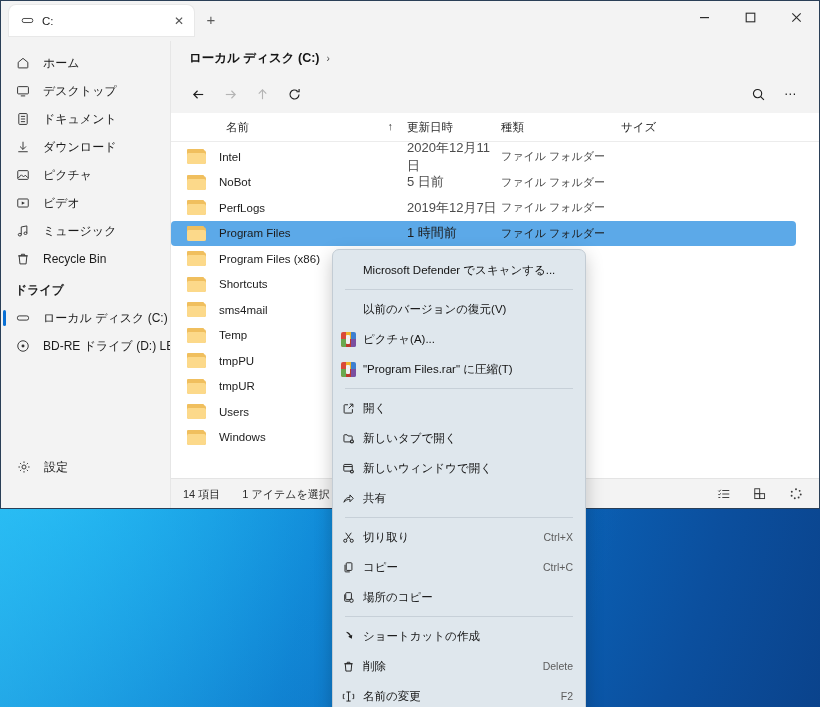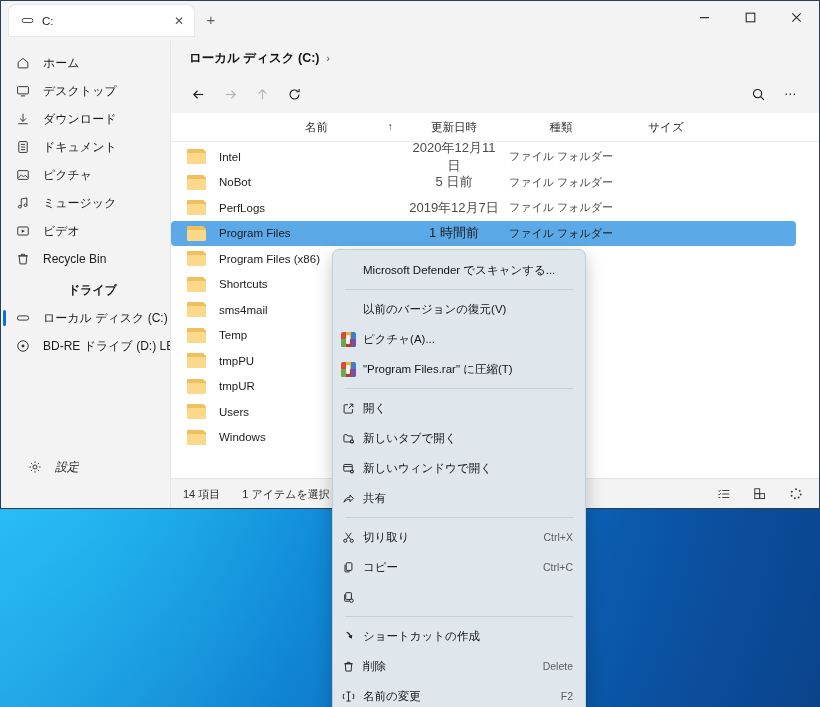--- a/index.html
+++ b/index.html
@@ -105,21 +105,20 @@
     width: 46px; height: 33px;
     display: flex; align-items: center; justify-content: center;
     color: #2b2b2b;
   }
 
   
   #body {
     display: flex;
     height: 468px;
     background: #1d4ed8;
-    text-align: center;
   }
 
   
   #sidebar {
     width: 169px;
     flex: 0 0 169px;
     background: #f3f3f3;
     position: relative;
     padding-top: 8px;
     box-sizing: border-box;
@@ -152,23 +151,22 @@
   }
   .nav-label { overflow: hidden; text-overflow: clip; }
   .nav-group {
     font-size: 12px;
     font-weight: bold;
     color: #1b1b1b;
     padding: 9px 0 5px 14px;
   }
   #settings-item {
     position: absolute;
-    left: 12px; bottom: 28px;
+    left: 1px; bottom: 28px;
     width: 100%;
-    font-style: italic;
   }
 
   
   #content {
     flex: 1 1 auto;
     background: #ffffff;
     display: flex;
     flex-direction: column;
     position: relative;
     border-left: 1px solid #e6e6e6;
@@ -443,69 +441,69 @@
               <rect x="1.8" y="3" width="12.4" height="8.3" rx="1"></rect>
               <line x1="5.5" y1="13.6" x2="10.5" y2="13.6"></line>
             </svg>
         </span>
         <span class="nav-label">デスクトップ</span>
       </div>
 
       <div class="nav-item">
         <span class="nav-icon">
           <svg width="14" height="14" viewBox="0 0 16 16" fill="none" stroke="currentColor" stroke-width="1.1">
-              <line x1="8" y1="2" x2="8" y2="10.6"></line>
-              <path d="M4.6 7.4L8 10.8l3.4-3.4"></path>
-              <line x1="2.6" y1="13.4" x2="13.4" y2="13.4"></line>
-            </svg>
-        </span>
-        <span class="nav-label">ダウンロード</span>
-      </div>
-
-      <div class="nav-item">
-        <span class="nav-icon">
-          <svg width="14" height="14" viewBox="0 0 16 16" fill="none" stroke="currentColor" stroke-width="1.1">
               <rect x="3.2" y="1.8" width="9.6" height="12.4" rx="1"></rect>
               <line x1="5.6" y1="5" x2="10.4" y2="5"></line>
               <line x1="5.6" y1="8" x2="10.4" y2="8"></line>
               <line x1="5.6" y1="11" x2="10.4" y2="11"></line>
             </svg>
         </span>
         <span class="nav-label">ドキュメント</span>
+      </div>
+
+      <div class="nav-item">
+        <span class="nav-icon">
+          <svg width="14" height="14" viewBox="0 0 16 16" fill="none" stroke="currentColor" stroke-width="1.1">
+              <line x1="8" y1="2" x2="8" y2="10.6"></line>
+              <path d="M4.6 7.4L8 10.8l3.4-3.4"></path>
+              <line x1="2.6" y1="13.4" x2="13.4" y2="13.4"></line>
+            </svg>
+        </span>
+        <span class="nav-label">ダウンロード</span>
       </div>
 
       <div class="nav-item">
         <span class="nav-icon">
           <svg width="14" height="14" viewBox="0 0 16 16" fill="none" stroke="currentColor" stroke-width="1.1">
               <rect x="2" y="3" width="12" height="10" rx="1"></rect>
               <path d="M2.6 11.4L6.2 7.8l2.4 2.4 2-2 2.8 2.8"></path>
             </svg>
         </span>
         <span class="nav-label">ピクチャ</span>
+      </div>
+
+      <div class="nav-item">
+        <span class="nav-icon">
+          <svg width="14" height="14" viewBox="0 0 16 16" fill="none" stroke="currentColor" stroke-width="1.1">
+              <rect x="2" y="3.4" width="12" height="9.2" rx="1"></rect>
+              <path d="M6.6 6.4l3.6 1.7-3.6 1.8z" fill="currentColor" stroke="none"></path>
+            </svg>
+        </span>
+        <span class="nav-label">ビデオ</span>
       </div>
 
       <div class="nav-item">
         <span class="nav-icon">
           <svg width="14" height="14" viewBox="0 0 16 16" fill="none" stroke="currentColor" stroke-width="1.1">
               <path d="M6 12V3.4l6.4-1.2v8.2"></path>
               <ellipse cx="4.4" cy="12.2" rx="1.8" ry="1.5"></ellipse>
               <ellipse cx="10.8" cy="10.6" rx="1.7" ry="1.4"></ellipse>
             </svg>
         </span>
         <span class="nav-label">ミュージック</span>
-      </div>
-
-      <div class="nav-item">
-        <span class="nav-icon">
-          <svg width="14" height="14" viewBox="0 0 16 16" fill="none" stroke="currentColor" stroke-width="1.1">
-              <rect x="2" y="3.4" width="12" height="9.2" rx="1"></rect>
-              <path d="M6.6 6.4l3.6 1.7-3.6 1.8z" fill="currentColor" stroke="none"></path>
-            </svg>
-        </span>
-        <span class="nav-label">ビデオ</span>
       </div>
 
       <div class="nav-item">
         <span class="nav-icon">
           <svg width="14" height="14" viewBox="0 0 16 16" fill="none" stroke="currentColor" stroke-width="1.1">
               <path d="M3.6 4.4h8.8l-.9 9.2H4.5z"></path>
               <line x1="2.4" y1="4.4" x2="13.6" y2="4.4"></line>
               <path d="M6.2 4.2V2.6h3.6v1.6"></path>
             </svg>
         </span>
@@ -884,20 +882,21 @@
       <span class="mi-accel">Ctrl+C</span>
     </div>
     <div class="mi">
       <span class="mi-icon">
         <svg width="13" height="13" viewBox="0 0 16 16" fill="none" stroke="currentColor" stroke-width="1.15">
           <rect x="4.6" y="2" width="7" height="8.6" rx="1"></rect>
           <path d="M8.8 12.6H4.2a.9.9 0 0 1-.9-.9V4.2"></path>
           <circle cx="11.6" cy="11.8" r="2.2"></circle>
         </svg>
       </span>
+      <span class="mi-label">場所のコピー</span>
     </div>
     <div class="mi-sep"></div>
     <div class="mi">
       <span class="mi-icon">
         <svg width="13" height="13" viewBox="0 0 16 16" fill="currentColor">
           <path d="M5.6 2.2c2.6.6 4.4 2.2 5.4 4.6l1.6-1.1-.5 5-4.4-2.4 1.7-1.1C8.3 5.4 7 4 5.6 3.4z"></path>
         </svg>
       </span>
       <span class="mi-label">ショートカットの作成</span>
     </div>

